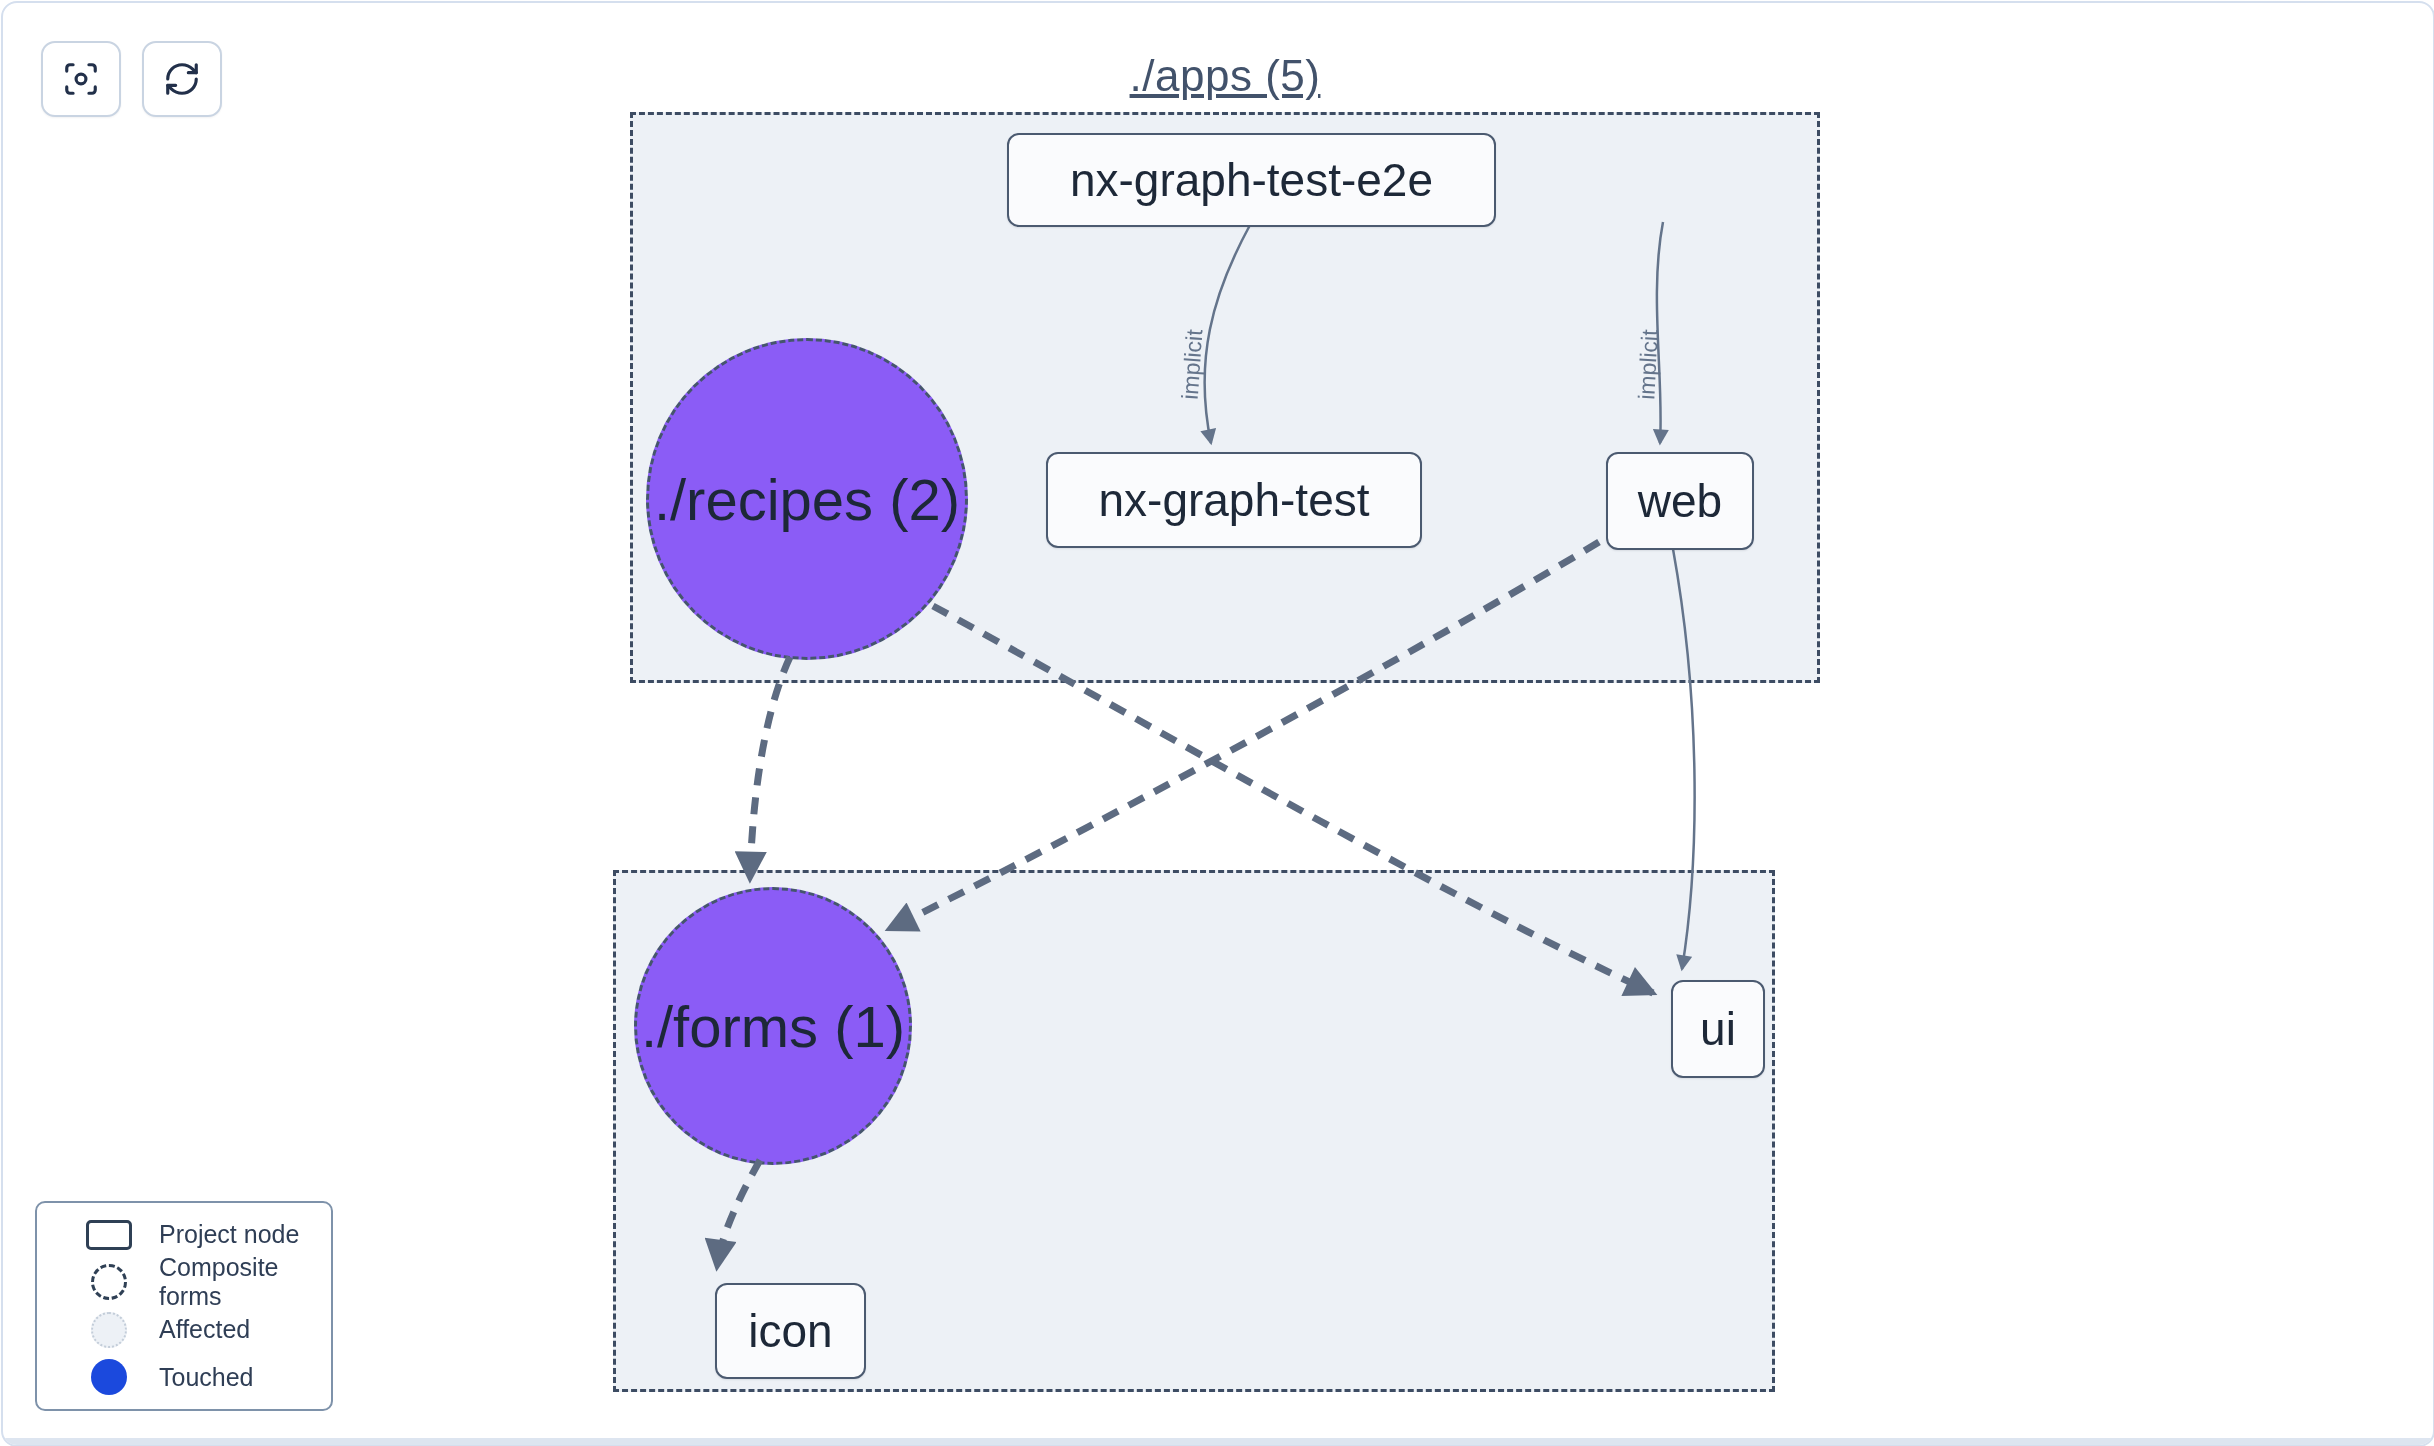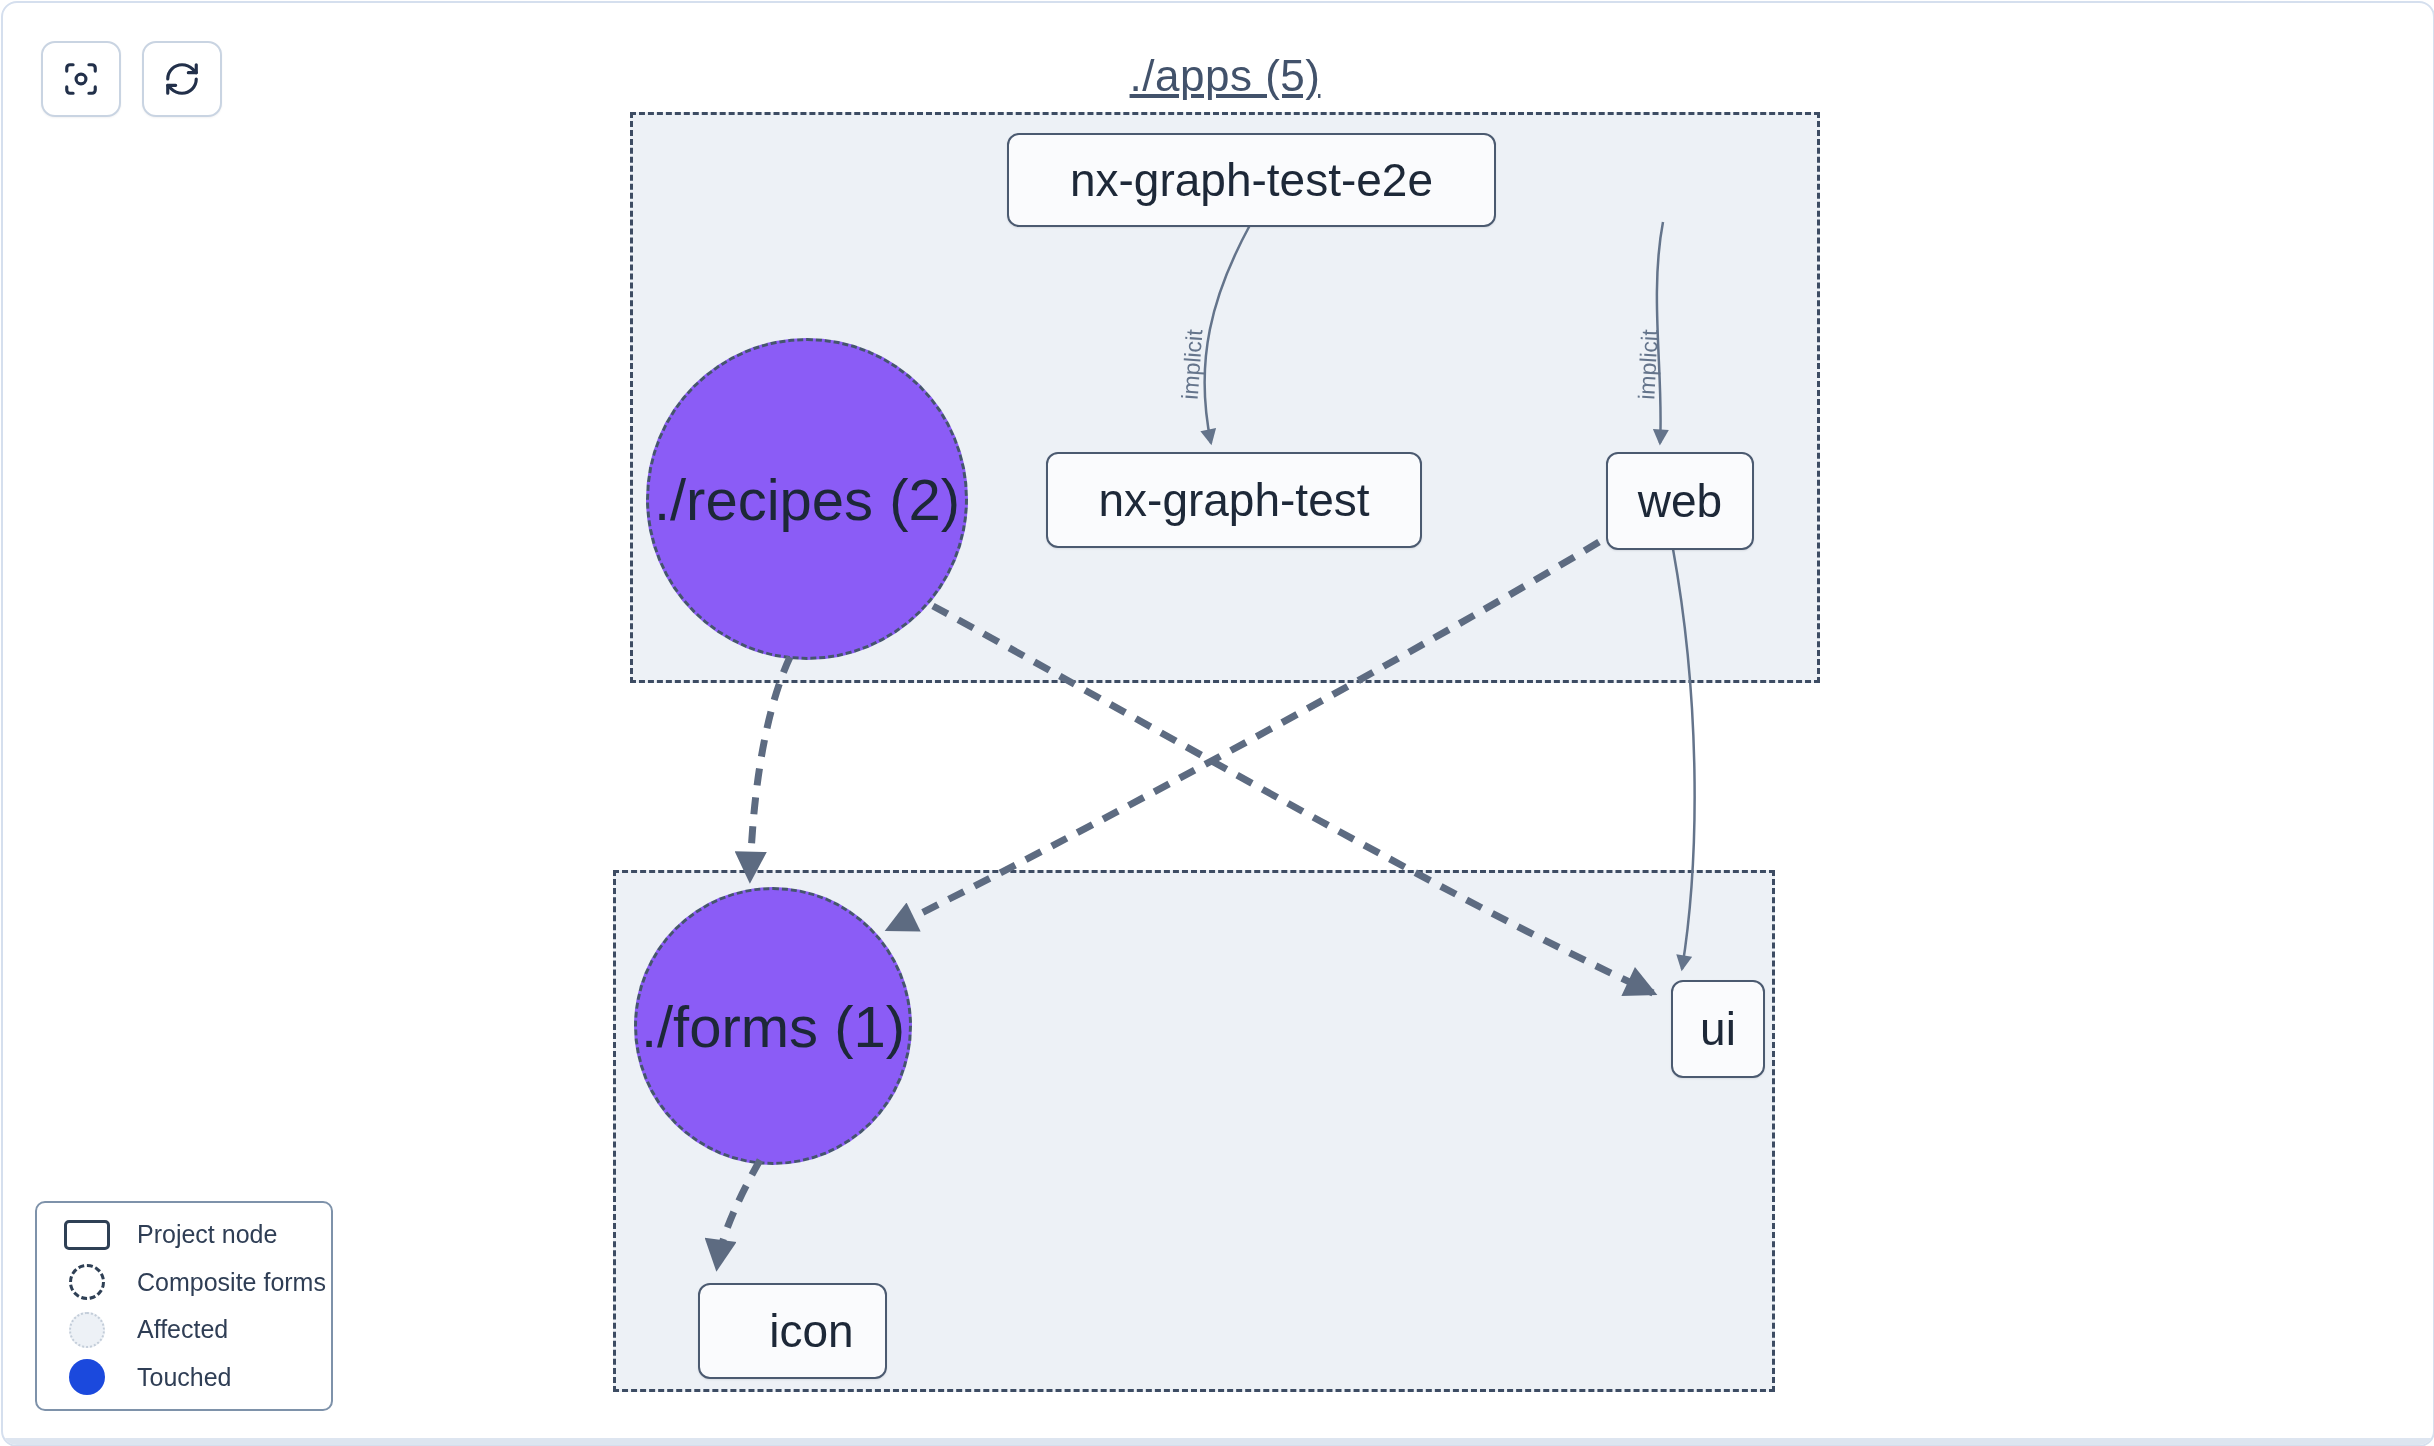--- a/index.html
+++ b/index.html
@@ -34,21 +34,21 @@
     display:flex;align-items:center;justify-content:center;font-size:46px;color:#1d2838;z-index:4;cursor:pointer;
     box-shadow:0 1px 2px rgba(30,41,59,.10);
   }
   #edge-layer{position:absolute;left:0;top:0;z-index:3;pointer-events:none;}
   
   .legend{
     position:absolute;left:32px;top:1198px;width:298px;height:210px;background:#ffffff;
     border:2px solid #7e92aa;border-radius:10px;z-index:6;
     display:flex;flex-direction:column;justify-content:space-evenly;padding:6px 0;box-sizing:border-box;
   }
-  .legend-row{display:flex;align-items:center;height:44px;}
+  .legend-row{display:flex;align-items:center;height:44px;padding-left:22px;}
   .legend-swatch{width:100px;display:flex;align-items:center;justify-content:center;flex:0 0 100px;}
   .legend-text{font-size:25px;color:#2f3e55;}
   .sw-project{width:46px;height:30px;border:3px solid #2f4055;border-radius:5px;background:#fff;box-sizing:border-box;}
   .sw-composite{width:36px;height:36px;border:3px dashed #2f4055;border-radius:50%;background:#fff;box-sizing:border-box;}
   .sw-affected{width:36px;height:36px;border:2px dotted #c3cdd9;border-radius:50%;background:#edf1f6;box-sizing:border-box;}
   .sw-touched{width:36px;height:36px;border-radius:50%;background:#1b49dd;}
 </style>
 </head>
 <body>
 
@@ -104,21 +104,21 @@
     <path d="M 757 1157 C 733 1200, 718 1234, 714 1264" fill="none" stroke="#5d6b81" stroke-width="7" stroke-dasharray="17 12" marker-end="url(#arrow-big)"></path>
 
     <text transform="translate(1197 362) rotate(-86)" text-anchor="middle" font-size="23" fill="#64748b" font-family="Liberation Sans, sans-serif">implicit</text>
     <text transform="translate(1653 362) rotate(-87)" text-anchor="middle" font-size="23" fill="#64748b" font-family="Liberation Sans, sans-serif">implicit</text>
   </svg>
 
   <div class="pnode" style="left:1004px;top:130px;width:485px;height:90px;">nx-graph-test-e2e</div>
   <div class="pnode" style="left:1603px;top:449px;width:144px;height:94px;">web</div>
   <div class="pnode" style="left:1043px;top:449px;width:372px;height:92px;">nx-graph-test</div>
   <div class="pnode" style="left:1668px;top:977px;width:90px;height:94px;">ui</div>
-  <div class="pnode" style="left:695px;top:1280px;width:147px;height:92px;padding-left:38px;">icon</div>
+  <div class="pnode" style="left:712px;top:1280px;width:147px;height:92px;">icon</div>
 
   <div class="legend">
     <div class="legend-row">
       <span class="legend-swatch">
           <span class="sw-project"></span>
         </span>
       <span class="legend-text">Project node</span>
     </div>
     <div class="legend-row">
       <span class="legend-swatch">

